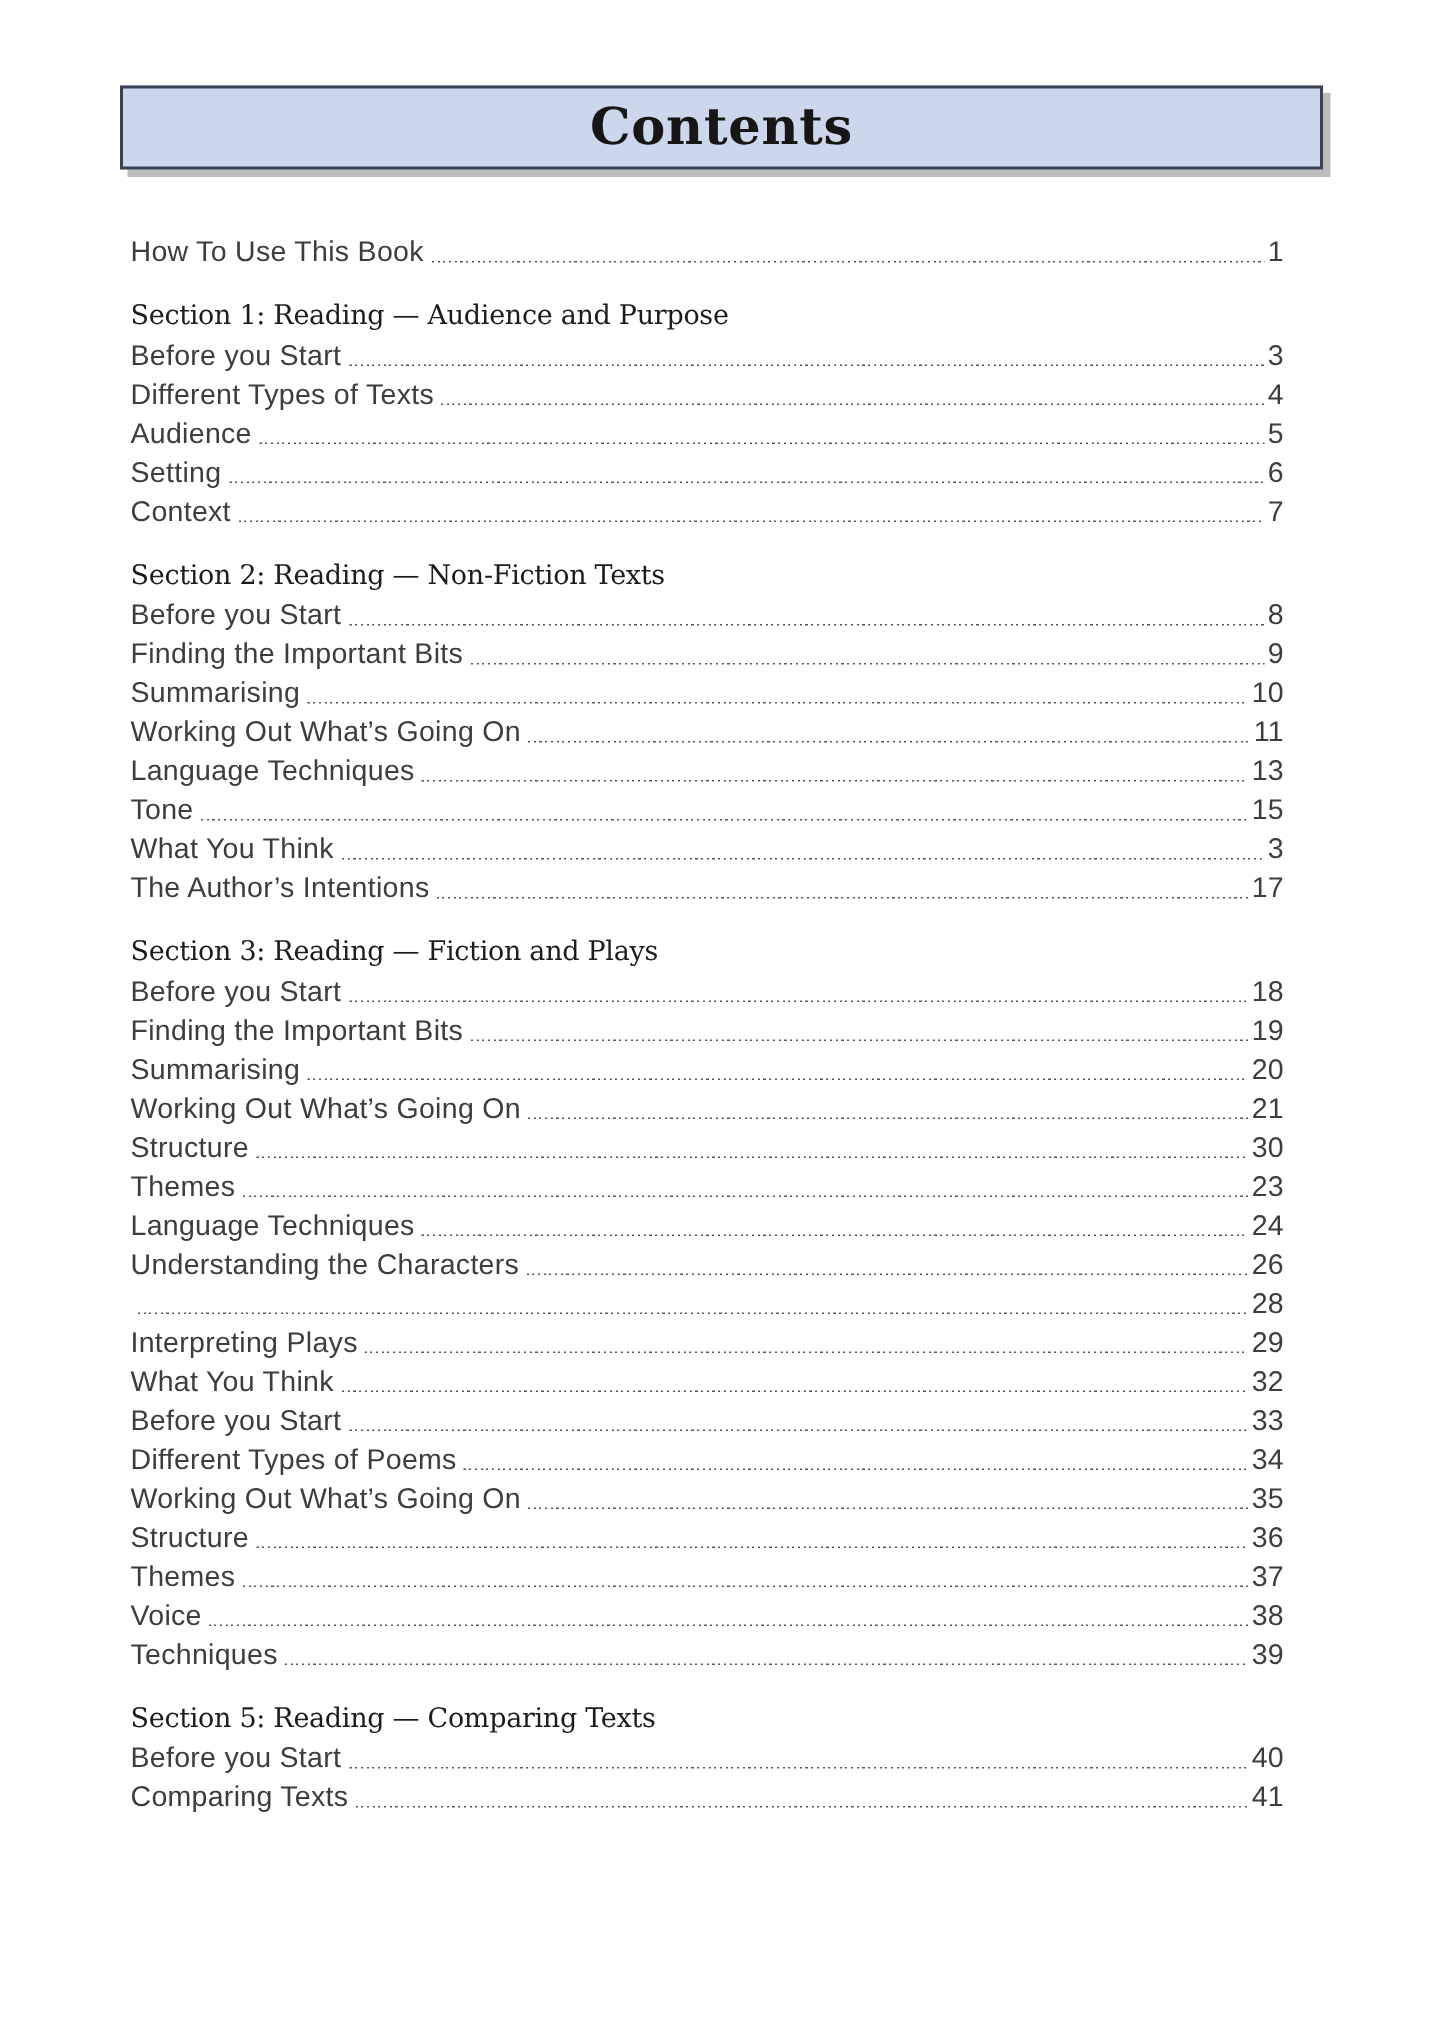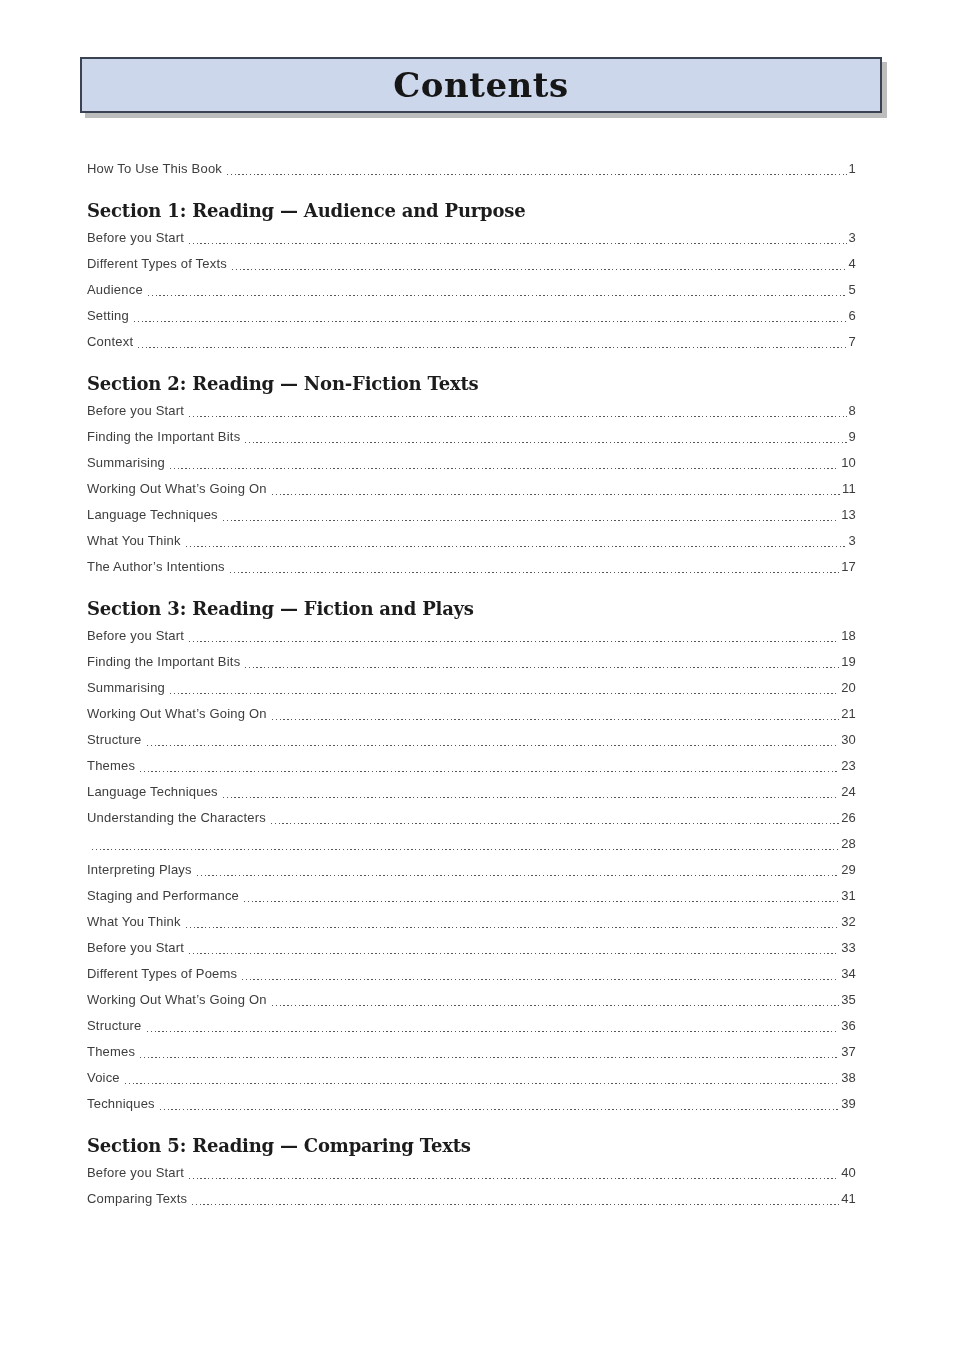--- a/index.html
+++ b/index.html
@@ -36,39 +36,39 @@
   }
   .toc{
     position:absolute;
     left:87px;top:156px;
     width:769px;
   }
   .toc-row{
     display:flex;
     align-items:flex-end;
     height:26px;
-    font-size:13px;
+    font-size:19px;
     line-height:26px;
     color:var(--entry-text);
     letter-spacing:0.2px;
     white-space:nowrap;
     justify-content:flex-end;
   }
   .entry-label{flex:0 0 auto;}
   .entry-page{flex:0 0 auto;}
   .leader{
     flex:1 1 auto;
     height:1.5px;
     margin:0 2px 7px 5px;
     background:repeating-linear-gradient(to right,
       var(--leader-dots) 0 1.4px, transparent 1.4px 3.8px);
   }
   .section-heading{
     font-family:"DejaVu Serif","Liberation Serif",serif;
-    font-weight:700;
+    font-weight:400;
     font-size:18px;
     line-height:25px;
     letter-spacing:-0.2px;
     color:var(--heading-text);
     margin-top:16px;
     margin-bottom:2px;
     white-space:nowrap;
   }
 </style>
 </head>
@@ -130,20 +130,25 @@
       <span class="entry-label">Working Out What’s Going On</span>
       <span class="leader"></span>
       <span class="entry-page">11</span>
     </div>
     <div class="toc-row">
       <span class="entry-label">Language Techniques</span>
       <span class="leader"></span>
       <span class="entry-page">13</span>
     </div>
     <div class="toc-row">
+      <span class="entry-label">Tone</span>
+      <span class="leader"></span>
+      <span class="entry-page">15</span>
+    </div>
+    <div class="toc-row">
       <span class="entry-label">What You Think</span>
       <span class="leader"></span>
       <span class="entry-page">3</span>
     </div>
     <div class="toc-row">
       <span class="entry-label">The Author’s Intentions</span>
       <span class="leader"></span>
       <span class="entry-page">17</span>
     </div>
     <h2 class="section-heading">Section 3: Reading — Fiction and Plays</h2>
@@ -188,25 +193,20 @@
       <span class="entry-page">26</span>
     </div>
     <div class="toc-row">
       <span class="leader"></span>
       <span class="entry-page">28</span>
     </div>
     <div class="toc-row">
       <span class="entry-label">Interpreting Plays</span>
       <span class="leader"></span>
       <span class="entry-page">29</span>
-    </div>
-    <div class="toc-row">
-      <span class="entry-label">Staging and Performance</span>
-      <span class="leader"></span>
-      <span class="entry-page">31</span>
     </div>
     <div class="toc-row">
       <span class="entry-label">What You Think</span>
       <span class="leader"></span>
       <span class="entry-page">32</span>
     </div>
     <div class="toc-row">
       <span class="entry-label">Before you Start</span>
       <span class="leader"></span>
       <span class="entry-page">33</span>

